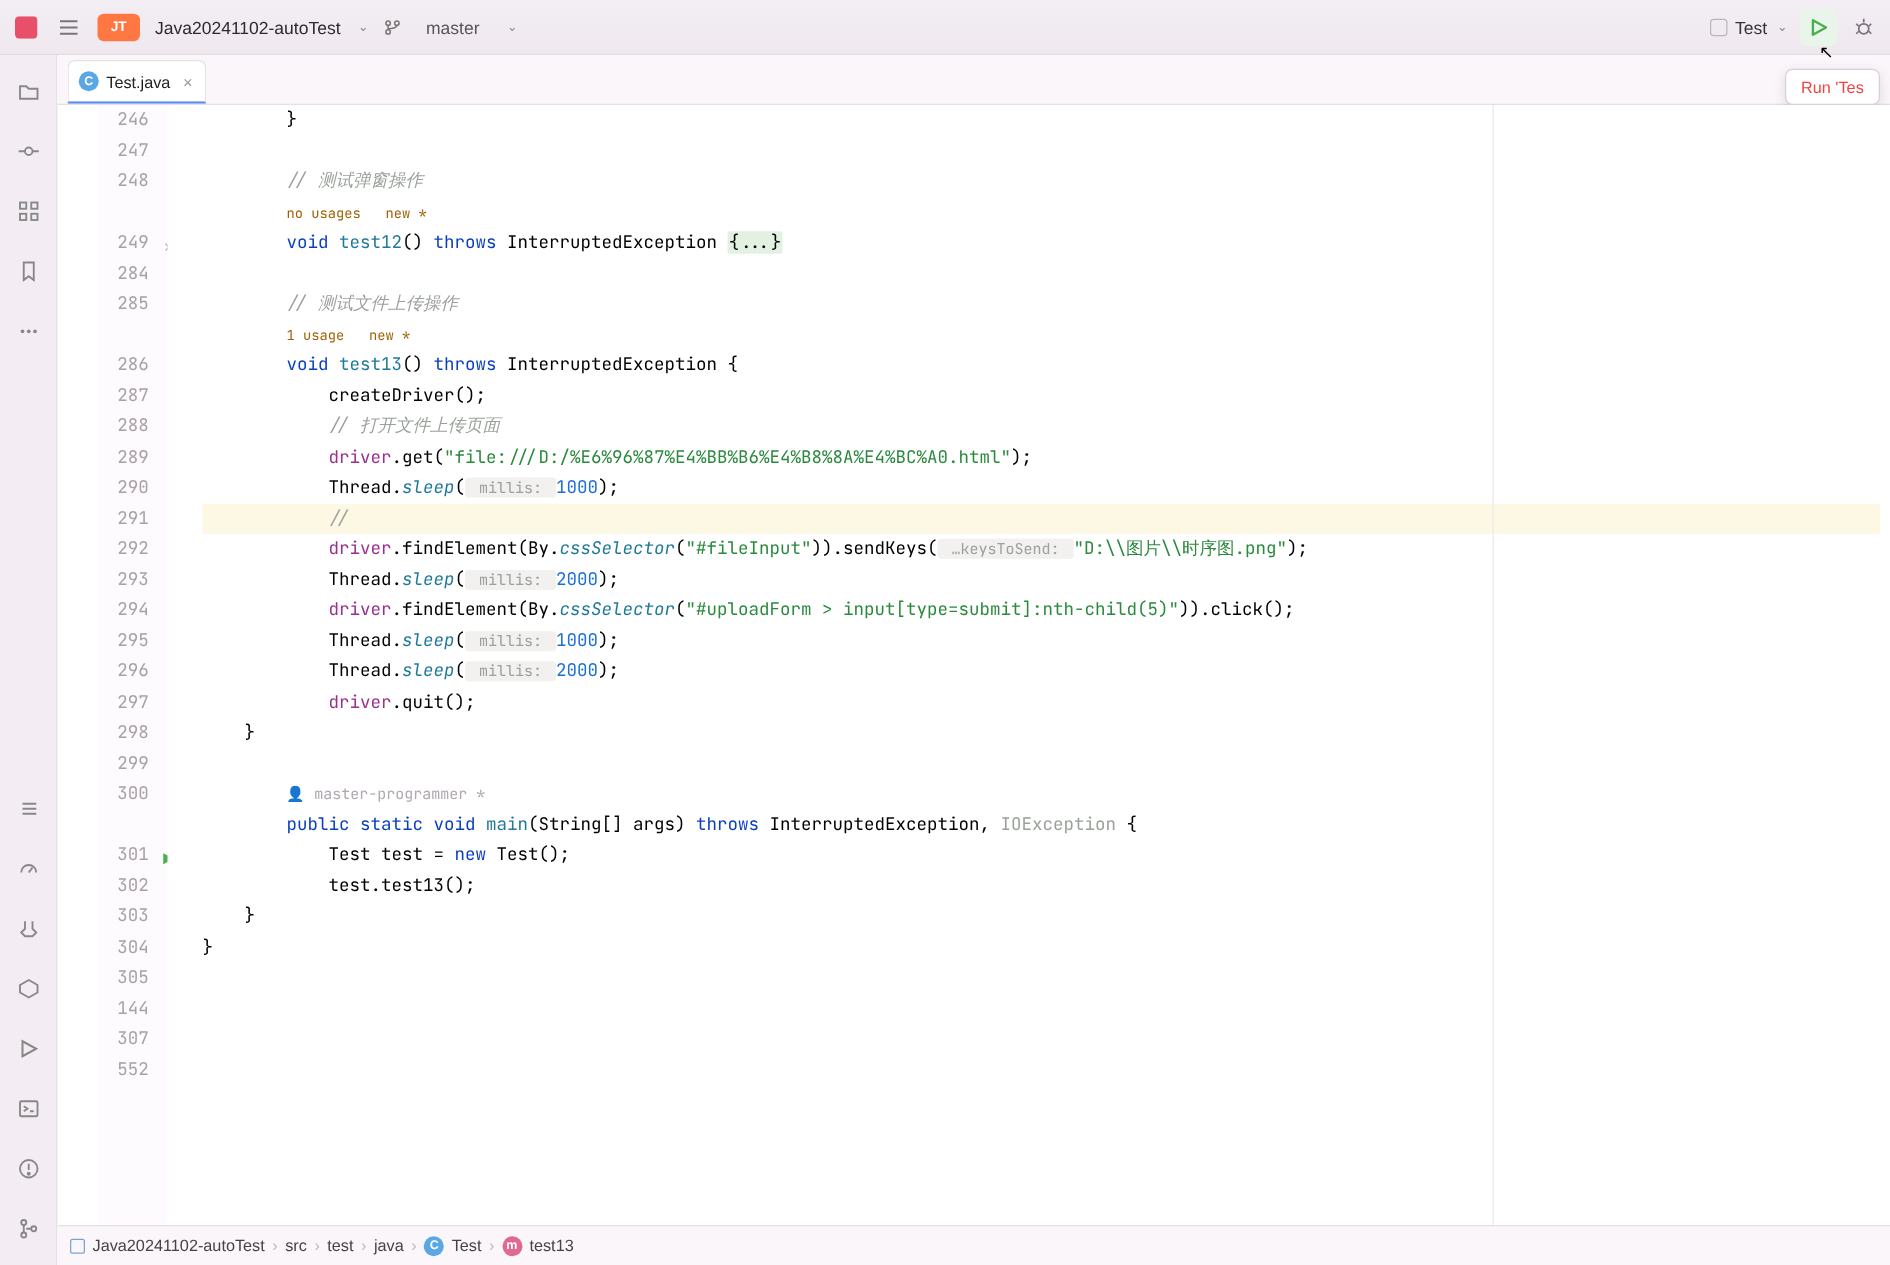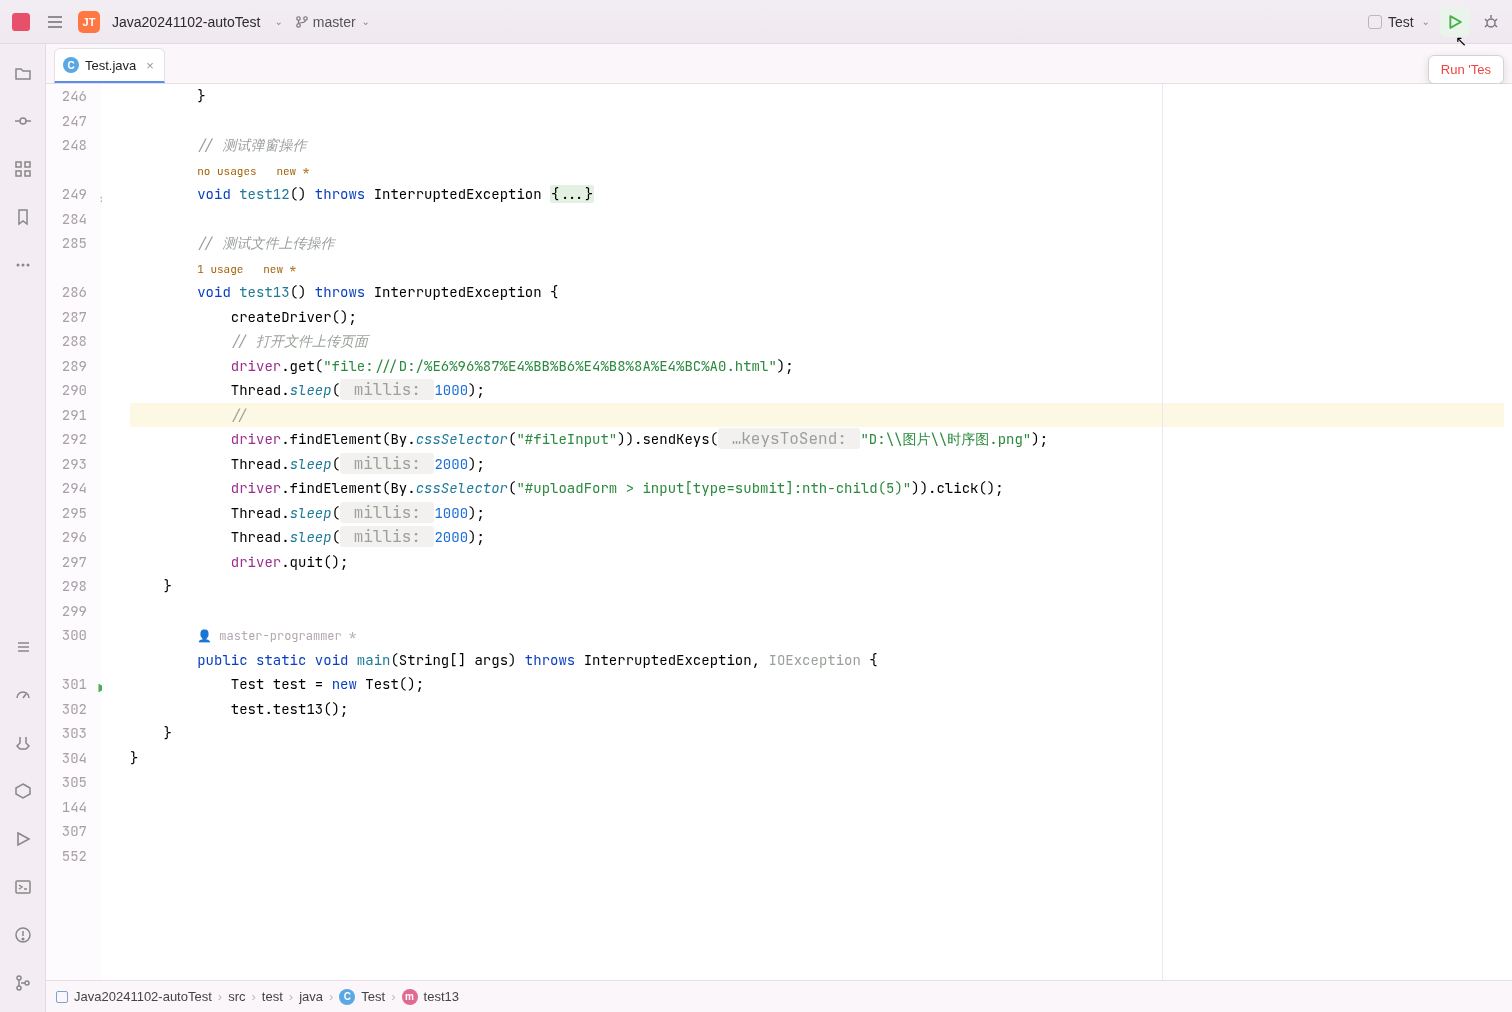--- a/index.html
+++ b/index.html
@@ -5,24 +5,24 @@
   * { margin: 0; padding: 0; box-sizing: border-box; }
   html, body { width: 100%; height: 100%; font-family: -apple-system, BlinkMacSystemFont, "Segoe UI", sans-serif; background: #f7f2f7; }
   body { display: flex; flex-direction: column; overflow: hidden; }
 
   
   .topbar { height: 44px; display: flex; align-items: center; padding: 0 10px; background: linear-gradient(#f3eef3,#efe9ef); border-bottom: 1px solid #e3dbe3; gap: 12px; }
   .topbar .left { display:flex; align-items:center; gap:12px; }
   .topbar .right { margin-left:auto; display:flex; align-items:center; gap:10px; position:relative; }
   .icon-btn { width:22px; height:22px; display:flex; align-items:center; justify-content:center; color:#6b6470; cursor:pointer; border-radius:4px; }
   .icon-btn svg { width:18px; height:18px; }
-  .proj-badge { width:22px; height:22px; background:#ff7844; color:#fff; font-size:11px; font-weight:700; border-radius:5px; display:flex; align-items:center; justify-content:center; }
+  .proj-badge { width:34px; height:22px; background:#ff7844; color:#fff; font-size:11px; font-weight:700; border-radius:5px; display:flex; align-items:center; justify-content:center; }
   .proj-name { font-size:14px; color:#2b2b2b; }
   .drop-caret { color:#888; font-size:10px; margin-left:2px; }
-  .branch { color:#555; font-size:14px; display:flex; align-items:center; gap:4px; }
+  .branch { color:#555; font-size:14px; display:flex; align-items:center; gap:20px; }
   .run-cfg { color:#333; font-size:14px; display:flex; align-items:center; gap:6px; }
   .run-cfg-box { width:14px; height:14px; border:1.5px solid #bdb5bd; border-radius:3px; }
   .run-btn-box { width:30px; height:30px; border-radius:6px; background:#e9f5ea; display:flex; align-items:center; justify-content:center; }
   .run-triangle { color:#4caf50; }
   .tooltip { position:absolute; right:-2px; top:48px; background:#fff; border:1px solid #d8d0d8; border-radius:6px; padding:6px 12px; font-size:13px; color:#ef4444; box-shadow:0 3px 10px rgba(0,0,0,.12); white-space:nowrap; }
   .cursor-arrow { position:absolute; top:26px; right:35px; font-size:14px; color:#000; pointer-events:none; }
 
   
   .main { flex:1; display:flex; min-height:0; }
 
@@ -34,39 +34,39 @@
   
   .center { flex:1; display:flex; flex-direction:column; min-width:0; background:#fff; }
 
   
   .tabs { height:40px; display:flex; align-items:flex-end; border-bottom:1px solid #e6e0e6; padding-left:8px; background:#faf6fa; }
   .tab { display:flex; align-items:center; gap:6px; padding:8px 10px 8px 8px; background:#fff; border:1px solid #e6e0e6; border-bottom:2px solid #5b8def; border-radius:6px 6px 0 0; font-size:13px; color:#222; }
   .tab-badge { width:16px; height:16px; border-radius:50%; background:#5aa7e6; color:#fff; font-size:10px; font-weight:700; display:flex; align-items:center; justify-content:center; }
   .tab-close { color:#999; font-size:13px; margin-left:4px; }
 
   
-  .editor { flex:1; display:flex; overflow:auto; font-family: "JetBrains Mono", Menlo, Consolas, monospace; font-size:14px; line-height:24.5px; }
+  .editor { flex:1; display:flex; overflow:auto; font-family: "JetBrains Mono", Menlo, Consolas, monospace; font-size:14px; line-height:24.5px;padding-left:32px; }
   .gutter { text-align:right; padding:0 14px 0 10px; color:#a8a0a8; background:#fdfbfd; border-right:1px solid transparent; user-select:none; min-width:56px; }
   .gutter-line { height:24.5px; position:relative; }
   .gutter-run { position:absolute; right:-20px; top:4px; color:#4caf50; }
   .fold-mark { position:absolute; right:-18px; top:4px; color:#a8a0a8; font-size:11px; }
   .code { flex:1; padding:0 8px 0 28px; background:#fff; position:relative; }
   .code .line { height:24.5px; white-space:pre; }
   .hl-line { background:#fdf8e3; }
   .sel-fragment { background:#e3f1e3; border-radius:2px; padding:0 1px; }
 
   
   .kw { color:#0a3fbf; }
   .mname { color:#1f7a99; }
   .fld { color:#9a2f8f; }
   .str { color:#2b8a3e; }
   .num { color:#1c6fd8;margin-top:28px; }
   .cmt { color:#9ba19b; font-style:italic; }
   .ann { color:#9ba19b; }
-  .param-hint { color:#9ba19b; background:#f3f0f0; border-radius:3px; padding:0 4px; font-size:16px; }
+  .param-hint { color:#9ba19b; background:#f3f0f0; border-radius:3px; padding:0 4px; font-size:12px; }
   .author { color:#b0a8b0; font-size:12px; }
   .usages { color:#a16207; font-size:11px; }
 
   
   .breadcrumb { height:32px; border-top:1px solid #e6e0e6; background:#faf6fa; display:flex; align-items:center; gap:6px; padding:0 10px; font-size:13px; color:#444; }
   .bc-sep { color:#bbb; }
   .bc-icon-c { width:16px; height:16px; border-radius:50%; background:#5aa7e6; color:#fff; font-size:10px; font-weight:700; display:flex; align-items:center; justify-content:center; }
   .bc-icon-m { width:16px; height:16px; border-radius:50%; background:#e06a8f; color:#fff; font-size:10px; font-weight:700; display:flex; align-items:center; justify-content:center; }
   .bc-icon-d { width:12px; height:12px; border:1.5px solid #7aa2d6; border-radius:2px; }
 

